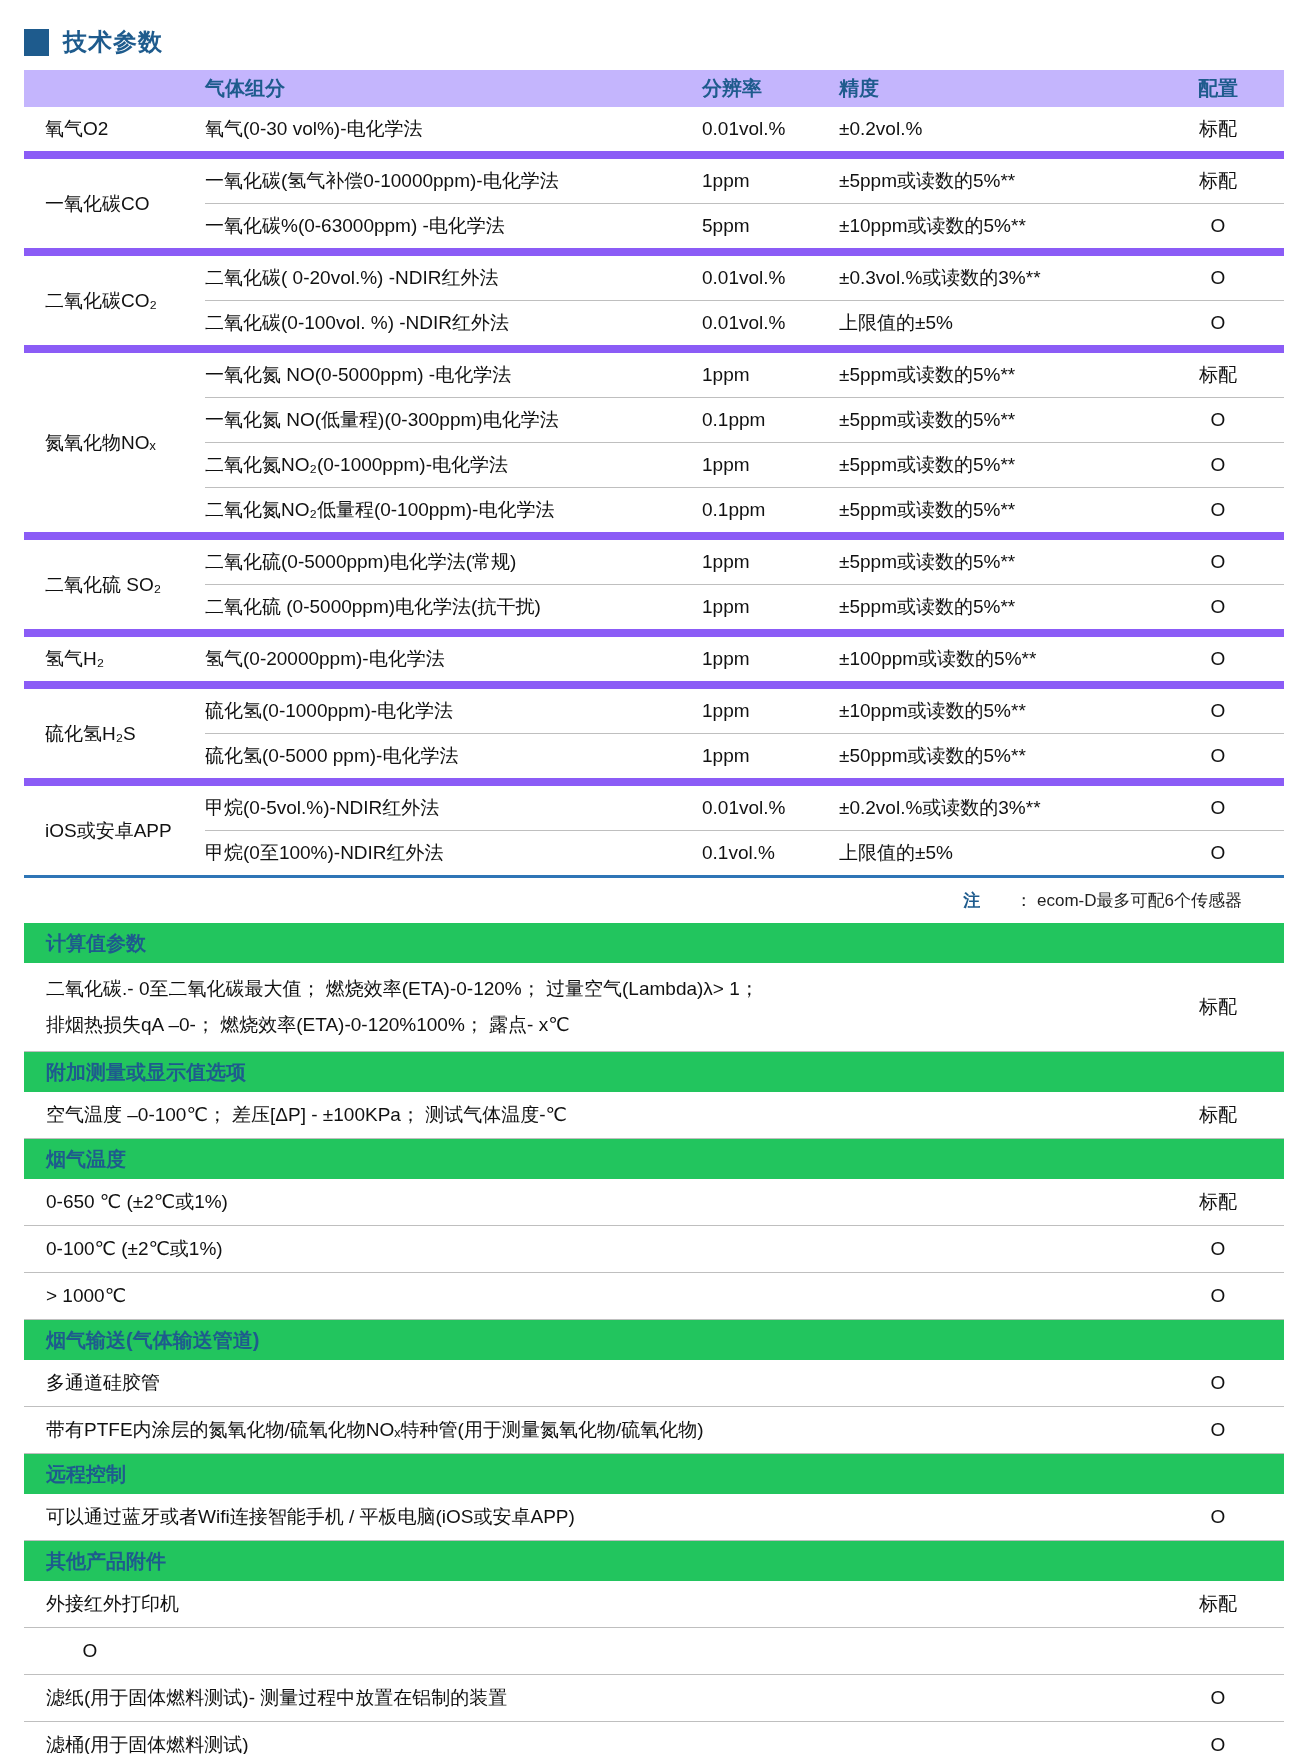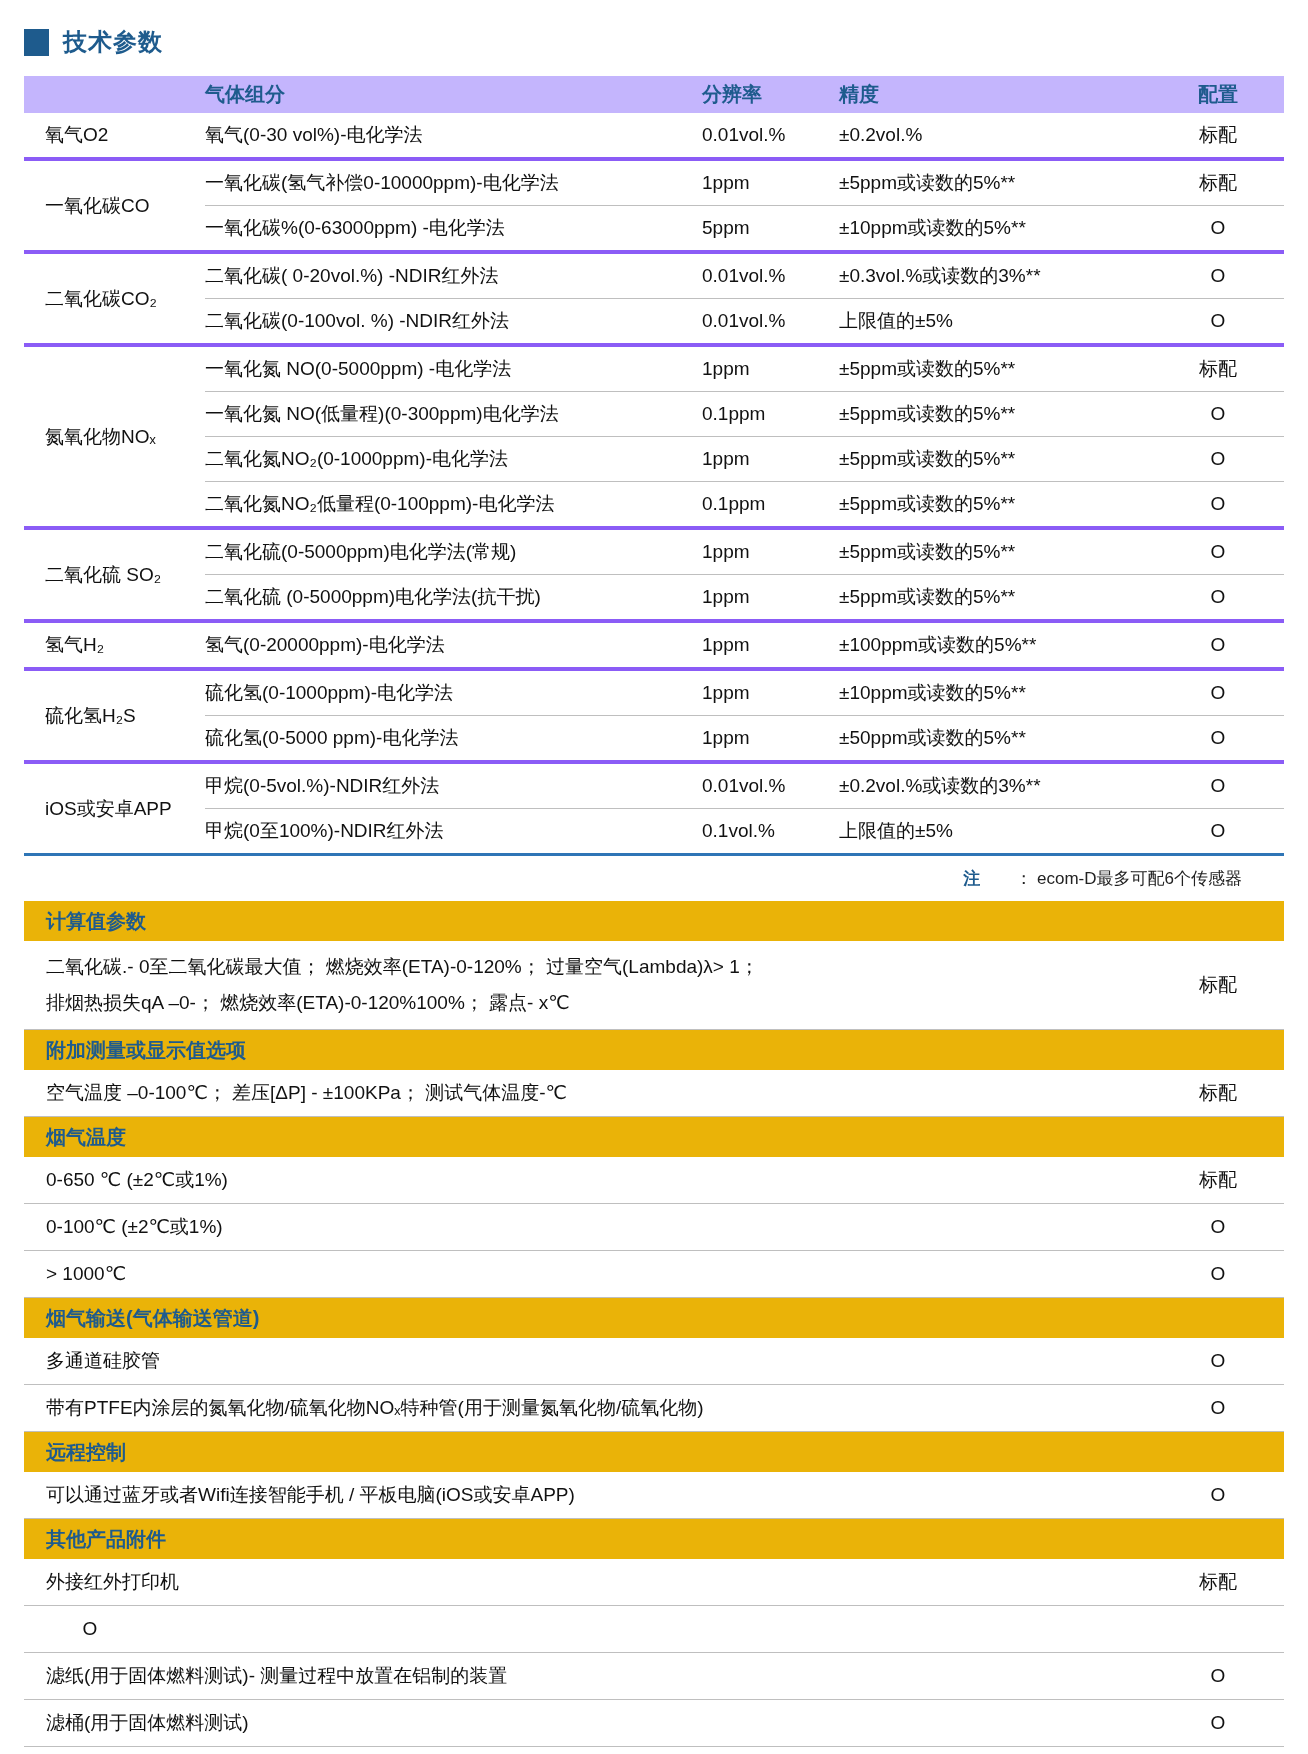--- a/index.html
+++ b/index.html
@@ -4,50 +4,50 @@
 <style>
   html,body{margin:0;padding:0;background:#ffffff;}
   body{
     width:1308px;height:1754px;
     font-family:"Liberation Sans","DejaVu Sans",sans-serif;
     color:#111;overflow:hidden;
   }
   .page{padding:26px 24px 0 24px;width:1260px;}
 
   
-  .title-row{display:flex;align-items:center;gap:14px;height:32px;margin-bottom:18px;}
+  .title-row{display:flex;align-items:center;gap:14px;height:32px;margin-bottom:12px;}
   .title-square{width:25px;height:27px;background:#1e5b8d;}
   .title-text{font-size:24px;font-weight:bold;color:#1e5b8d;letter-spacing:1px;}
 
   
   .table-wrap{border-bottom:3px solid #2e75b6;}
   table.spec{width:1260px;border-collapse:collapse;table-layout:fixed;font-size:19px;}
   table.spec col.c-label{width:181px;}
   table.spec col.c-comp{width:497px;}
   table.spec col.c-res{width:137px;}
   table.spec col.c-prec{width:313px;}
   table.spec col.c-cfg{width:132px;}
   table.spec thead th{
     background:#c4b5fd;color:#1e5b8d;font-weight:bold;
     height:37px;text-align:left;font-size:20px;padding:0;
   }
   table.spec tbody td{height:44px;padding:0;vertical-align:middle;}
   table.spec .lbl{padding-left:21px;}
   table.spec .cfg{text-align:center;}
   table.spec tbody tr + tr td{border-top:1px solid #bfbfbf;}
-  table.spec tbody + tbody tr:first-child td{border-top:4px solid #8b5cf6;}
+  table.spec tbody + tbody tr:first-child td{border-top:8px solid #8b5cf6;}
 
   
   .note-row{height:45px;display:flex;align-items:center;justify-content:flex-end;
     padding-right:42px;font-size:17px;}
   .note-label{color:#1e5b8d;font-weight:bold;}
   .note-text{color:#222;margin-left:35px;}
 
   
-  .band{height:40px;background:#eab308;display:flex;align-items:center;
+  .band{height:40px;background:#22c55e;display:flex;align-items:center;
     padding-left:22px;width:1238px;}
   .band span{color:#1e5b8d;font-weight:bold;font-size:20px;}
   .opt-row{display:flex;align-items:center;border-bottom:1px solid #bfbfbf;
     min-height:46px;font-size:19px;}
   .opt-row.tall{min-height:88px;}
   .opt-text{flex:1;padding-left:22px;}
   .opt-text div{line-height:36px;}
   .opt-cfg{width:132px;text-align:center;flex:0 0 132px;}
 </style>
 </head>

